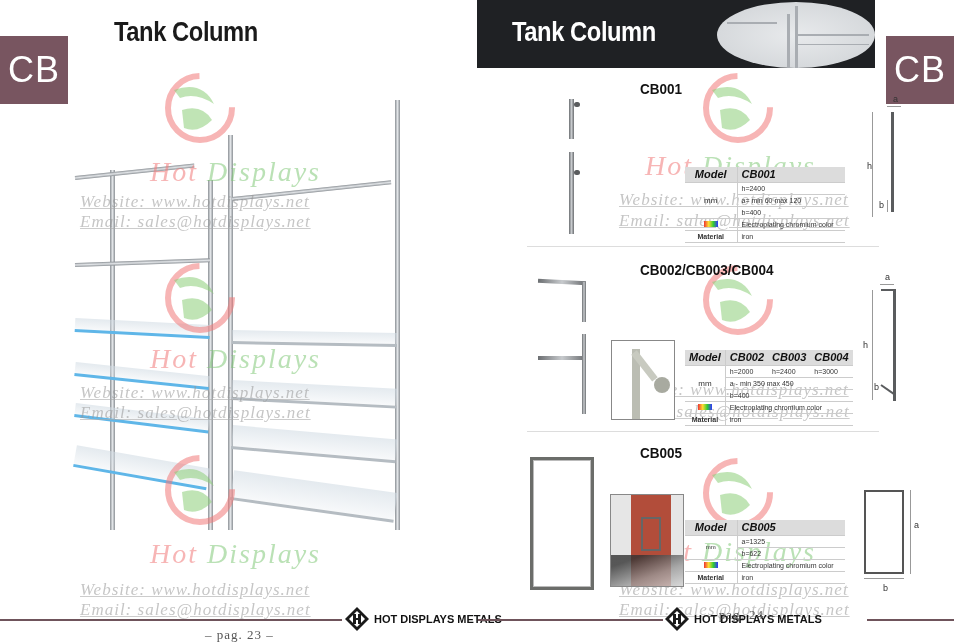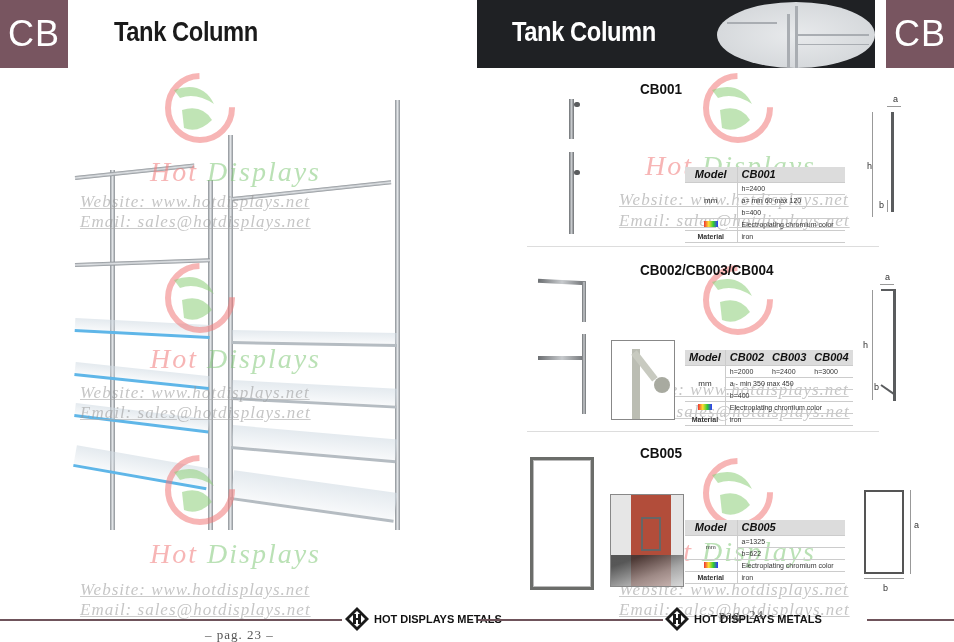--- a/index.html
+++ b/index.html
@@ -3,21 +3,21 @@
 <meta charset="utf-8">
 <style>
   *{box-sizing:border-box;margin:0;padding:0;}
   html,body{width:954px;height:642px;overflow:hidden;background:#fff;}
   body{position:relative;font-family:"Liberation Sans",sans-serif;color:#222;}
   .page{position:absolute;top:0;height:642px;}
   .page-left{left:0;width:477px;}
   .page-right{left:477px;width:477px;}
 
   .cb-box{position:absolute;width:68px;height:68px;background:#785560;color:#fff;
-    font-family:"Liberation Sans",sans-serif;font-size:36px;display:flex;align-items:center;justify-content:center;letter-spacing:1px;}
+    font-family:"Liberation Sans",sans-serif;font-size:36px;display:flex;align-items:center;justify-content:center;letter-spacing:1px;margin-top:36px;}
   .title-black{position:absolute;font-family:"Liberation Sans",sans-serif;font-weight:bold;font-size:27px;transform:scaleX(0.88);transform-origin:left center;letter-spacing:-0.5px;}
   .header-band{position:absolute;left:0;top:0;width:398px;height:68px;background:#1f2124;}
   .header-oval{position:absolute;left:240px;top:2px;width:158px;height:66px;border-radius:50%;
     background:radial-gradient(ellipse at center,#e8eaec 0%,#d6d9dc 70%,#c9ccd0 100%);overflow:hidden;}
   .oval-bar{position:absolute;background:#a9adb2;}
 
   .watermark-logo{position:absolute;width:76px;height:76px;}
   .wm-text{position:absolute;font-family:"Liberation Serif",serif;font-style:italic;color:rgba(150,150,150,0.55);font-size:17px;letter-spacing:1px;text-decoration:underline;text-decoration-color:rgba(170,170,170,0.6);white-space:nowrap;}
   .wm-script{position:absolute;font-family:"Liberation Serif",serif;font-style:italic;font-size:28px;white-space:nowrap;letter-spacing:2px;}
   .wm-script .r{color:rgba(240,120,120,0.55);}

